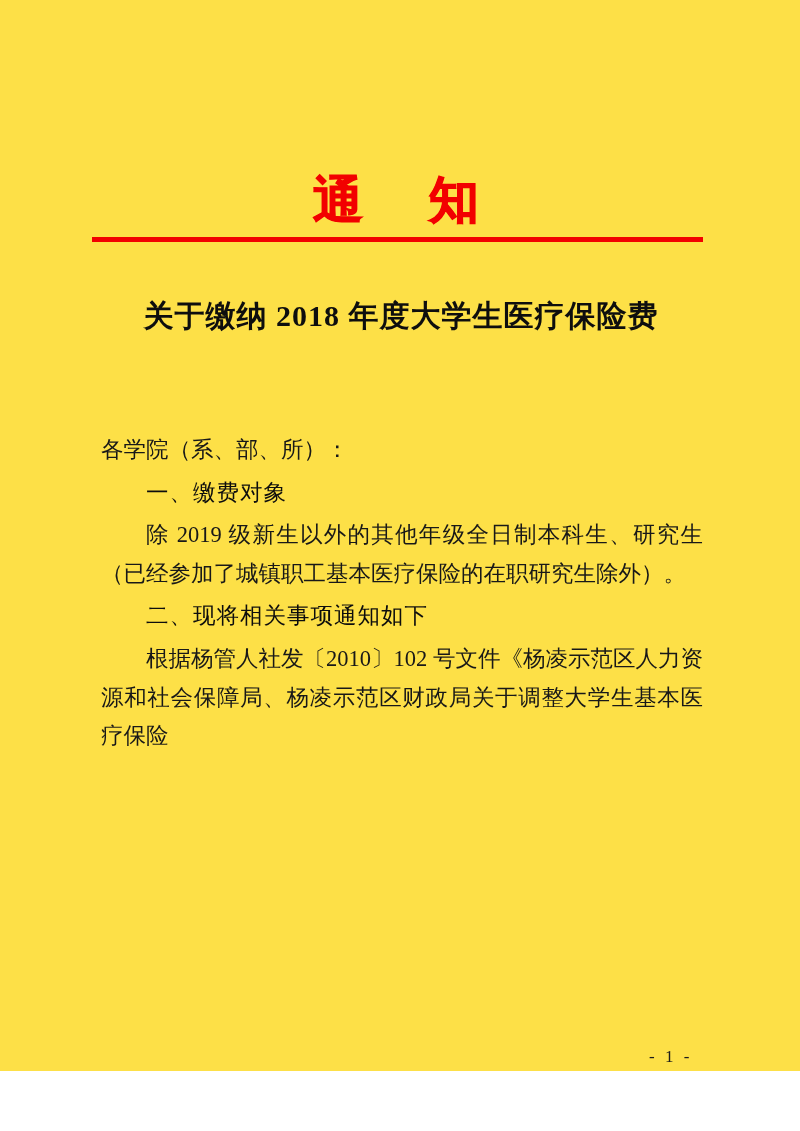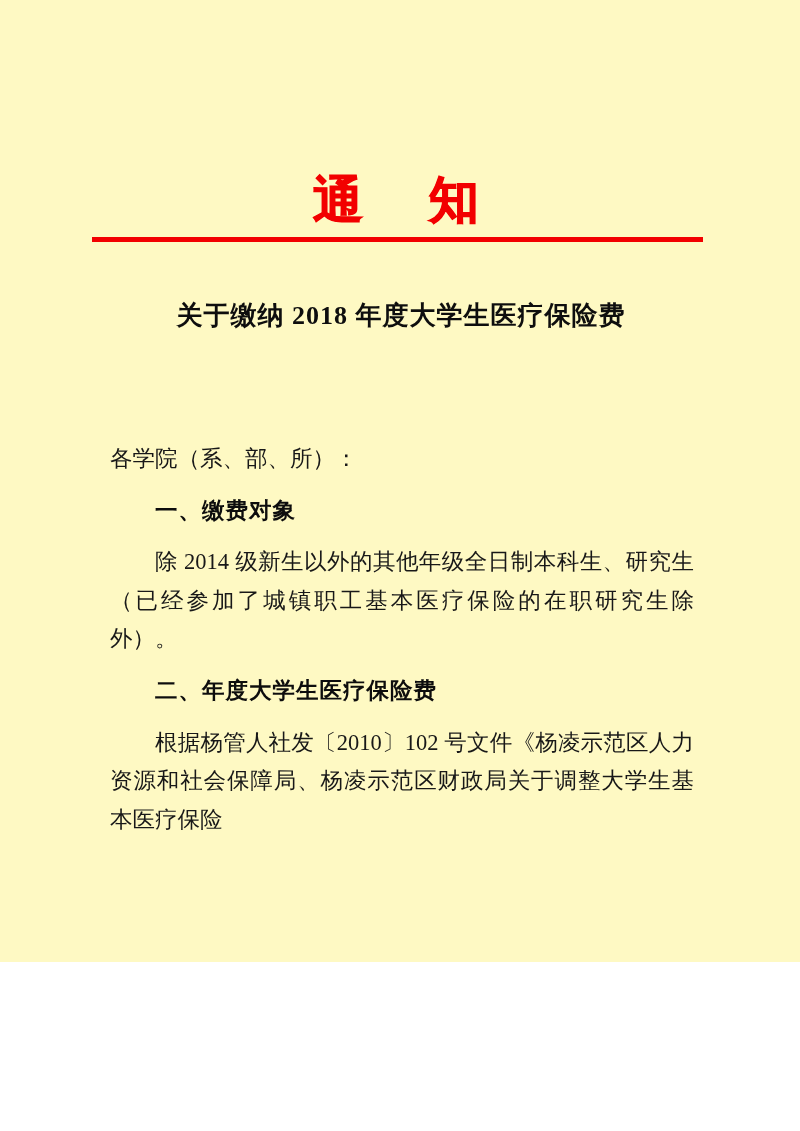--- a/index.html
+++ b/index.html
@@ -3,22 +3,22 @@
 <meta charset="utf-8">
 <style>
   :root{
     --red:#f20000;
     --ink:#141414;
   }
   html,body{margin:0;padding:0;background:#ffffff;}
   .page{
     position:relative;
     width:800px;
-    height:962px;
-    background:#fef9c3;
+    height:1071px;
+    background:#fde047;
     font-family:"Liberation Serif","DejaVu Serif",serif;
     color:var(--ink);
     overflow:hidden;
   }
   
   .stamp-title{
     position:absolute;
     top:168px;
     left:0;
     width:100%;
@@ -39,41 +39,41 @@
     height:5px;
     background:var(--red);
   }
   .doc-title{
     position:absolute;
     top:292px;
     left:95px;
     width:612px;
     text-align:center;
     font-weight:bold;
-    font-size:26px;
+    font-size:30px;
     line-height:47px;
     color:#0e0e0e;
     letter-spacing:1px;
   }
   .body-text{
     position:absolute;
     top:427px;
     left:97px;
     width:610px;
     font-size:22.5px;
     line-height:38.6px;
     text-align:justify;
     color:#181818;
   }
-  .body-text p{margin:13px;}
+  .body-text p{margin:4px;}
   .salutation{text-indent:0;}
   .para{text-indent:2em;}
   .heading{
     text-indent:2em;
-    font-weight:bold;
+    font-weight:normal;
     font-family:"Liberation Sans","DejaVu Sans",sans-serif;
     letter-spacing:1px;
     color:#0d0d0d;
   }
   .page-footer{
     position:absolute;
     top:1047px;
     left:649px;
     font-size:17px;
     letter-spacing:3px;
@@ -90,20 +90,20 @@
 
   <div class="red-rule"></div>
 
   <div class="doc-title">
     <div>关于缴纳 2018 年度大学生医疗保险费</div>
   </div>
 
   <div class="body-text">
     <p class="salutation">各学院（系、部、所）：</p>
     <p class="heading">一、缴费对象</p>
-    <p class="para">除 2014 级新生以外的其他年级全日制本科生、研究生（已经参加了城镇职工基本医疗保险的在职研究生除外）。</p>
-    <p class="heading">二、年度大学生医疗保险费</p>
+    <p class="para">除 2019 级新生以外的其他年级全日制本科生、研究生（已经参加了城镇职工基本医疗保险的在职研究生除外）。</p>
+    <p class="heading">二、现将相关事项通知如下</p>
     <p class="para">根据杨管人社发〔2010〕102 号文件《杨凌示范区人力资源和社会保障局、杨凌示范区财政局关于调整大学生基本医疗保险</p>
   </div>
 
   <div class="page-footer">- 1 -</div>
 
 </div>
 
 </body></html>

